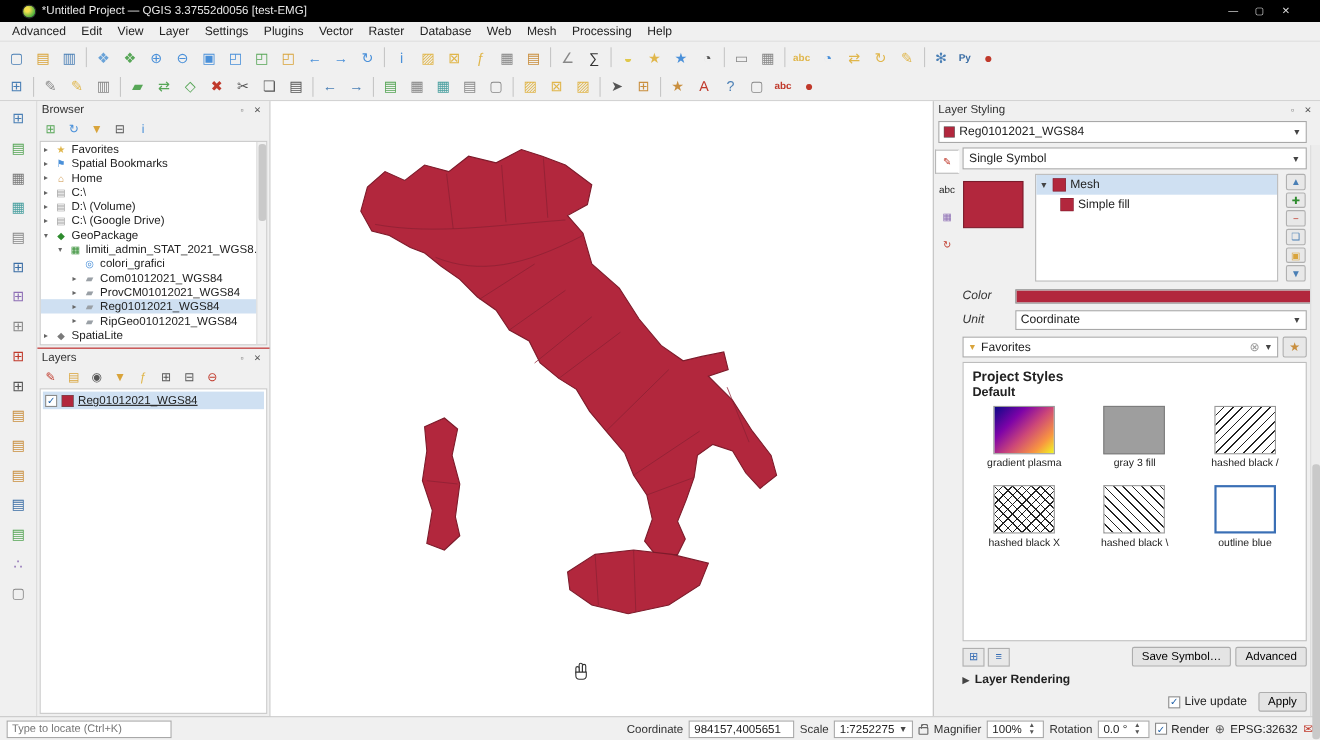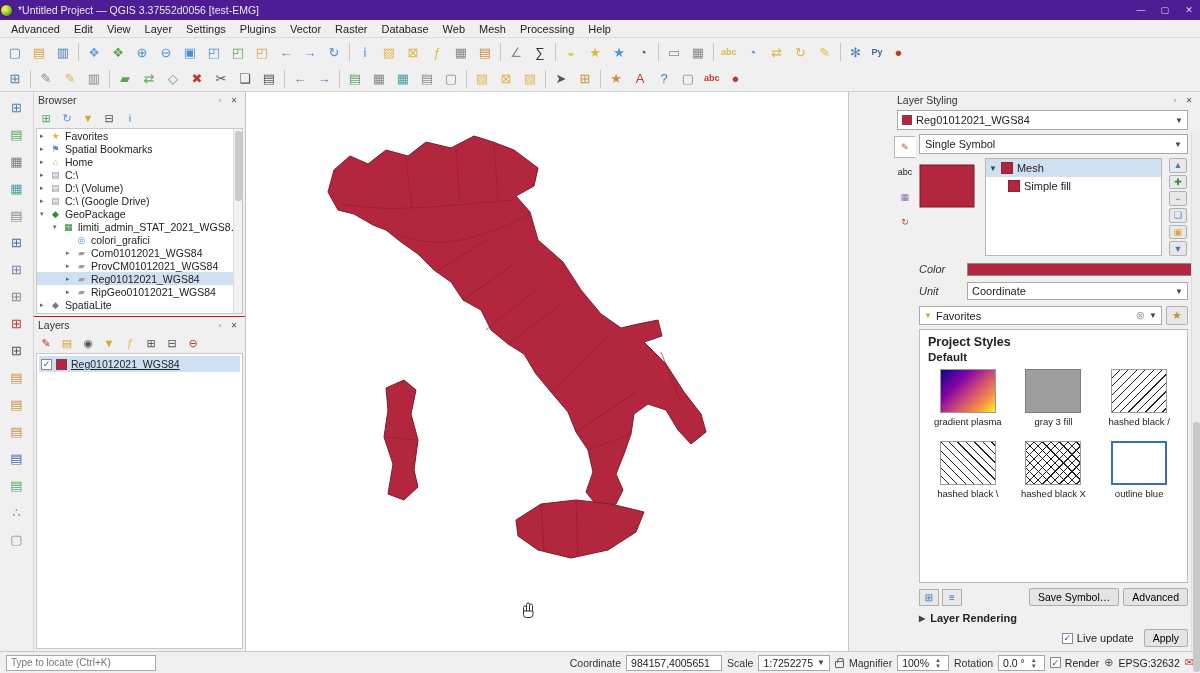--- a/index.html
+++ b/index.html
@@ -1,20 +1,20 @@
 <!DOCTYPE html>
 <html><head>
 <meta charset="utf-8">
 <style>
   * { margin:0; padding:0; box-sizing:border-box; }
   html,body { width:1200px; height:673px; overflow:hidden; font-family:"Liberation Sans", sans-serif; font-size:11px; color:#222; background:#f0f0f0; }
   .app { width:1200px; height:673px; display:flex; flex-direction:column; }
 
   
-  .titlebar { height:20px; background:#4c1d95; color:#e8e8e8; display:flex; align-items:center; padding:0 0; flex:0 0 auto; }
+  .titlebar { height:20px; background:#000000; color:#e8e8e8; display:flex; align-items:center; padding:0 20px; flex:0 0 auto; }
   .qgis-logo { width:13px; height:13px; border-radius:50%; background:radial-gradient(circle at 35% 35%, #f4e04d 20%, #4caf3f 70%); margin-right:5px; border:1px solid #2a2a2a; }
   .titlebar .title { flex:1; white-space:nowrap; overflow:hidden; font-size:10.5px; }
   .winctl { display:flex; gap:2px; }
   .winbtn { width:22px; height:16px; display:flex; align-items:center; justify-content:center; color:#ddd; font-size:9px; }
 
   
   .menubar { height:18px; background:#f0f0f0; border-bottom:1px solid #dcdcdc; display:flex; align-items:center; padding:0 4px; flex:0 0 auto; }
   .menu-item { padding:1px 7px; white-space:nowrap; }
 
   
@@ -57,21 +57,21 @@
 
   .cb { width:11px; height:11px; background:#fff; border:1px solid #8a8a8a; display:inline-flex; align-items:center; justify-content:center; font-size:9px; color:#1d5fa8; flex:0 0 auto; }
   .cb.checked::after { content:"✓"; }
 
   
   .canvas { flex:1; background:#ffffff; position:relative; overflow:hidden; }
   .canvas svg.map { position:absolute; inset:0; }
   .cursor { position:absolute; left:276px; top:510px; }
 
   
-  .styling { width:352px; background:#f0f0f0; display:flex; flex-direction:column; position:relative; border-left:1px solid #c4c4c4;padding-left:44px; }
+  .styling { width:352px; background:#f0f0f0; display:flex; flex-direction:column; position:relative; border-left:1px solid #c4c4c4; }
   .combo { height:20px; background:#fff; border:1px solid #a8a8a8; display:flex; align-items:center; gap:4px; padding:0 4px; margin:2px 12px 2px 4px; }
   .combo .sp { flex:1; }
   .caret { font-size:8px; color:#444; }
   .stybody { flex:1; display:flex; min-height:0; }
   .stytabs { width:24px; display:flex; flex-direction:column; align-items:center; gap:3px; padding-top:4px; }
   .stytab { width:22px; height:22px; display:flex; align-items:center; justify-content:center; font-size:11px; border:1px solid transparent; }
   .stytab.active { background:#fff; border:1px solid #b8b8b8; border-right-color:#fff; }
   .stytab .g { font-style:normal; }
   .stycontent { flex:1; display:flex; flex-direction:column; min-width:0; padding-right:10px; }
 
@@ -790,27 +790,27 @@
                   <div class="prev gray"></div>
                   <div class="stylelabel">gray 3 fill</div>
                 </div>
 
                 <div class="styleitem">
                   <div class="prev hash-f"></div>
                   <div class="stylelabel">hashed black /</div>
                 </div>
 
                 <div class="styleitem">
+                  <div class="prev hash-x"></div>
+                  <div class="stylelabel">hashed black X</div>
+                </div>
+
+                <div class="styleitem">
                   <div class="prev hash-b"></div>
                   <div class="stylelabel">hashed black \</div>
-                </div>
-
-                <div class="styleitem">
-                  <div class="prev hash-x"></div>
-                  <div class="stylelabel">hashed black X</div>
                 </div>
 
                 <div class="styleitem">
                   <div class="prev outline-blue"></div>
                   <div class="stylelabel">outline blue</div>
                 </div>
               </div>
           </div>
 
           <div class="stylesfooter">

